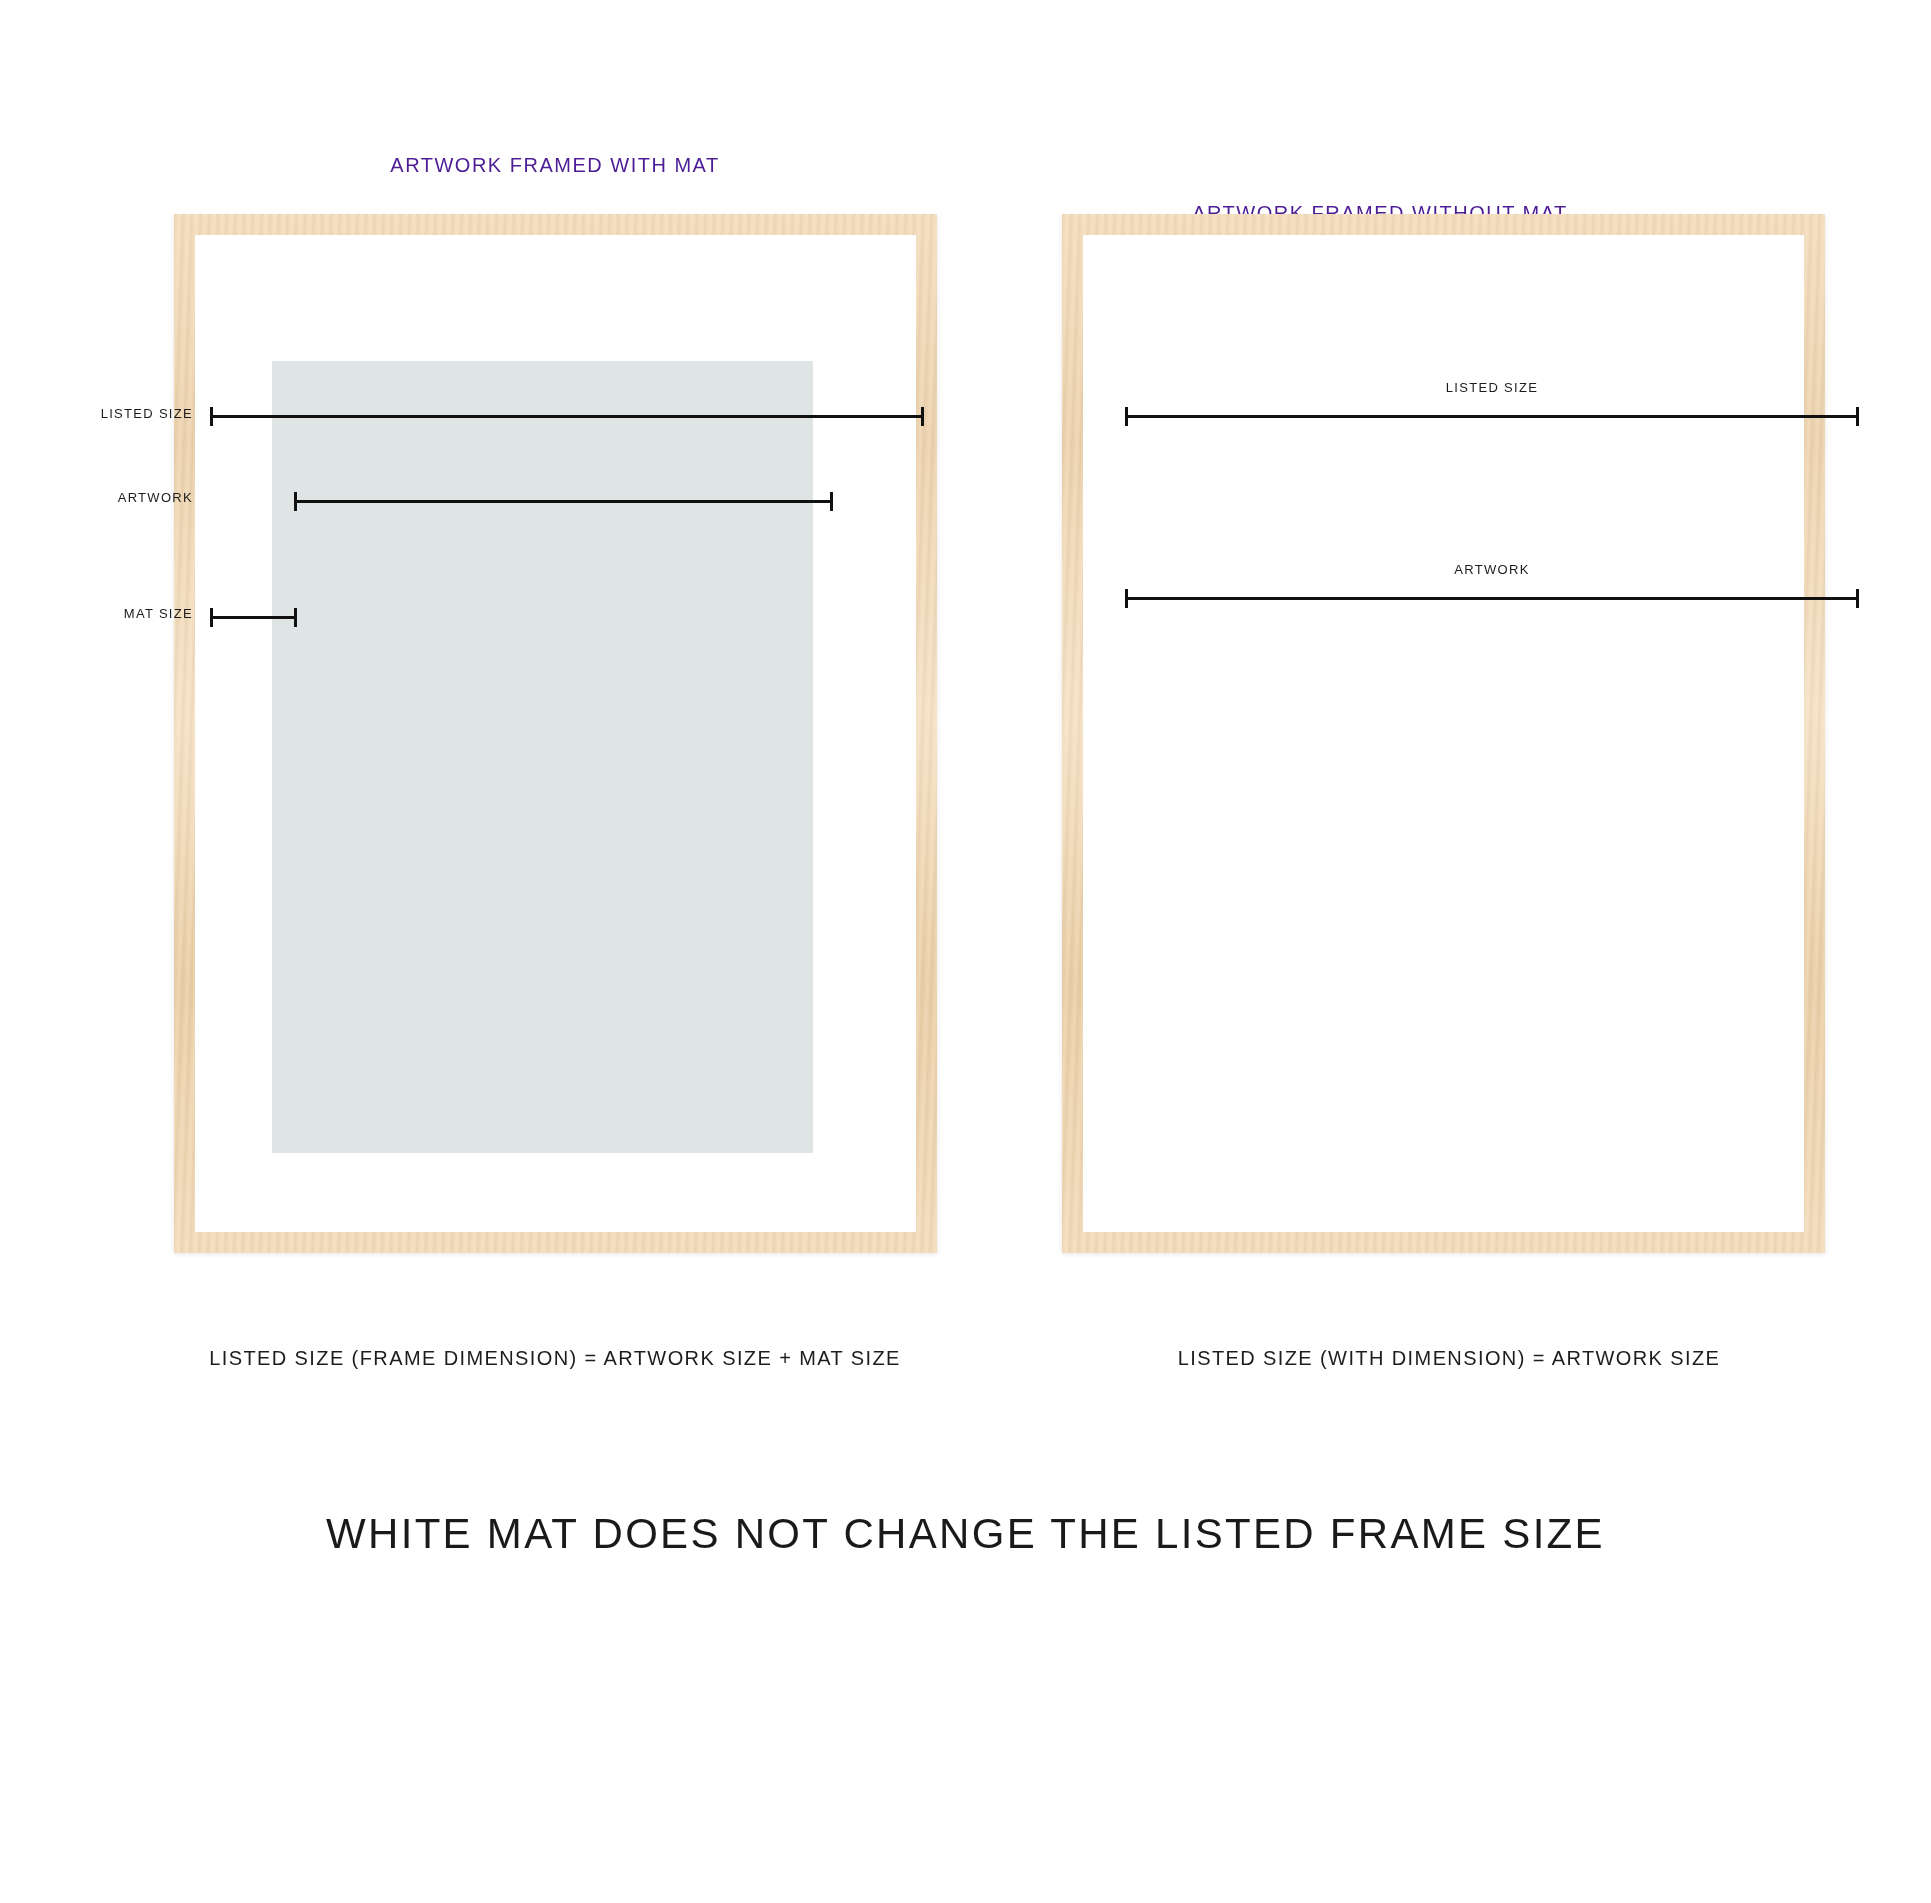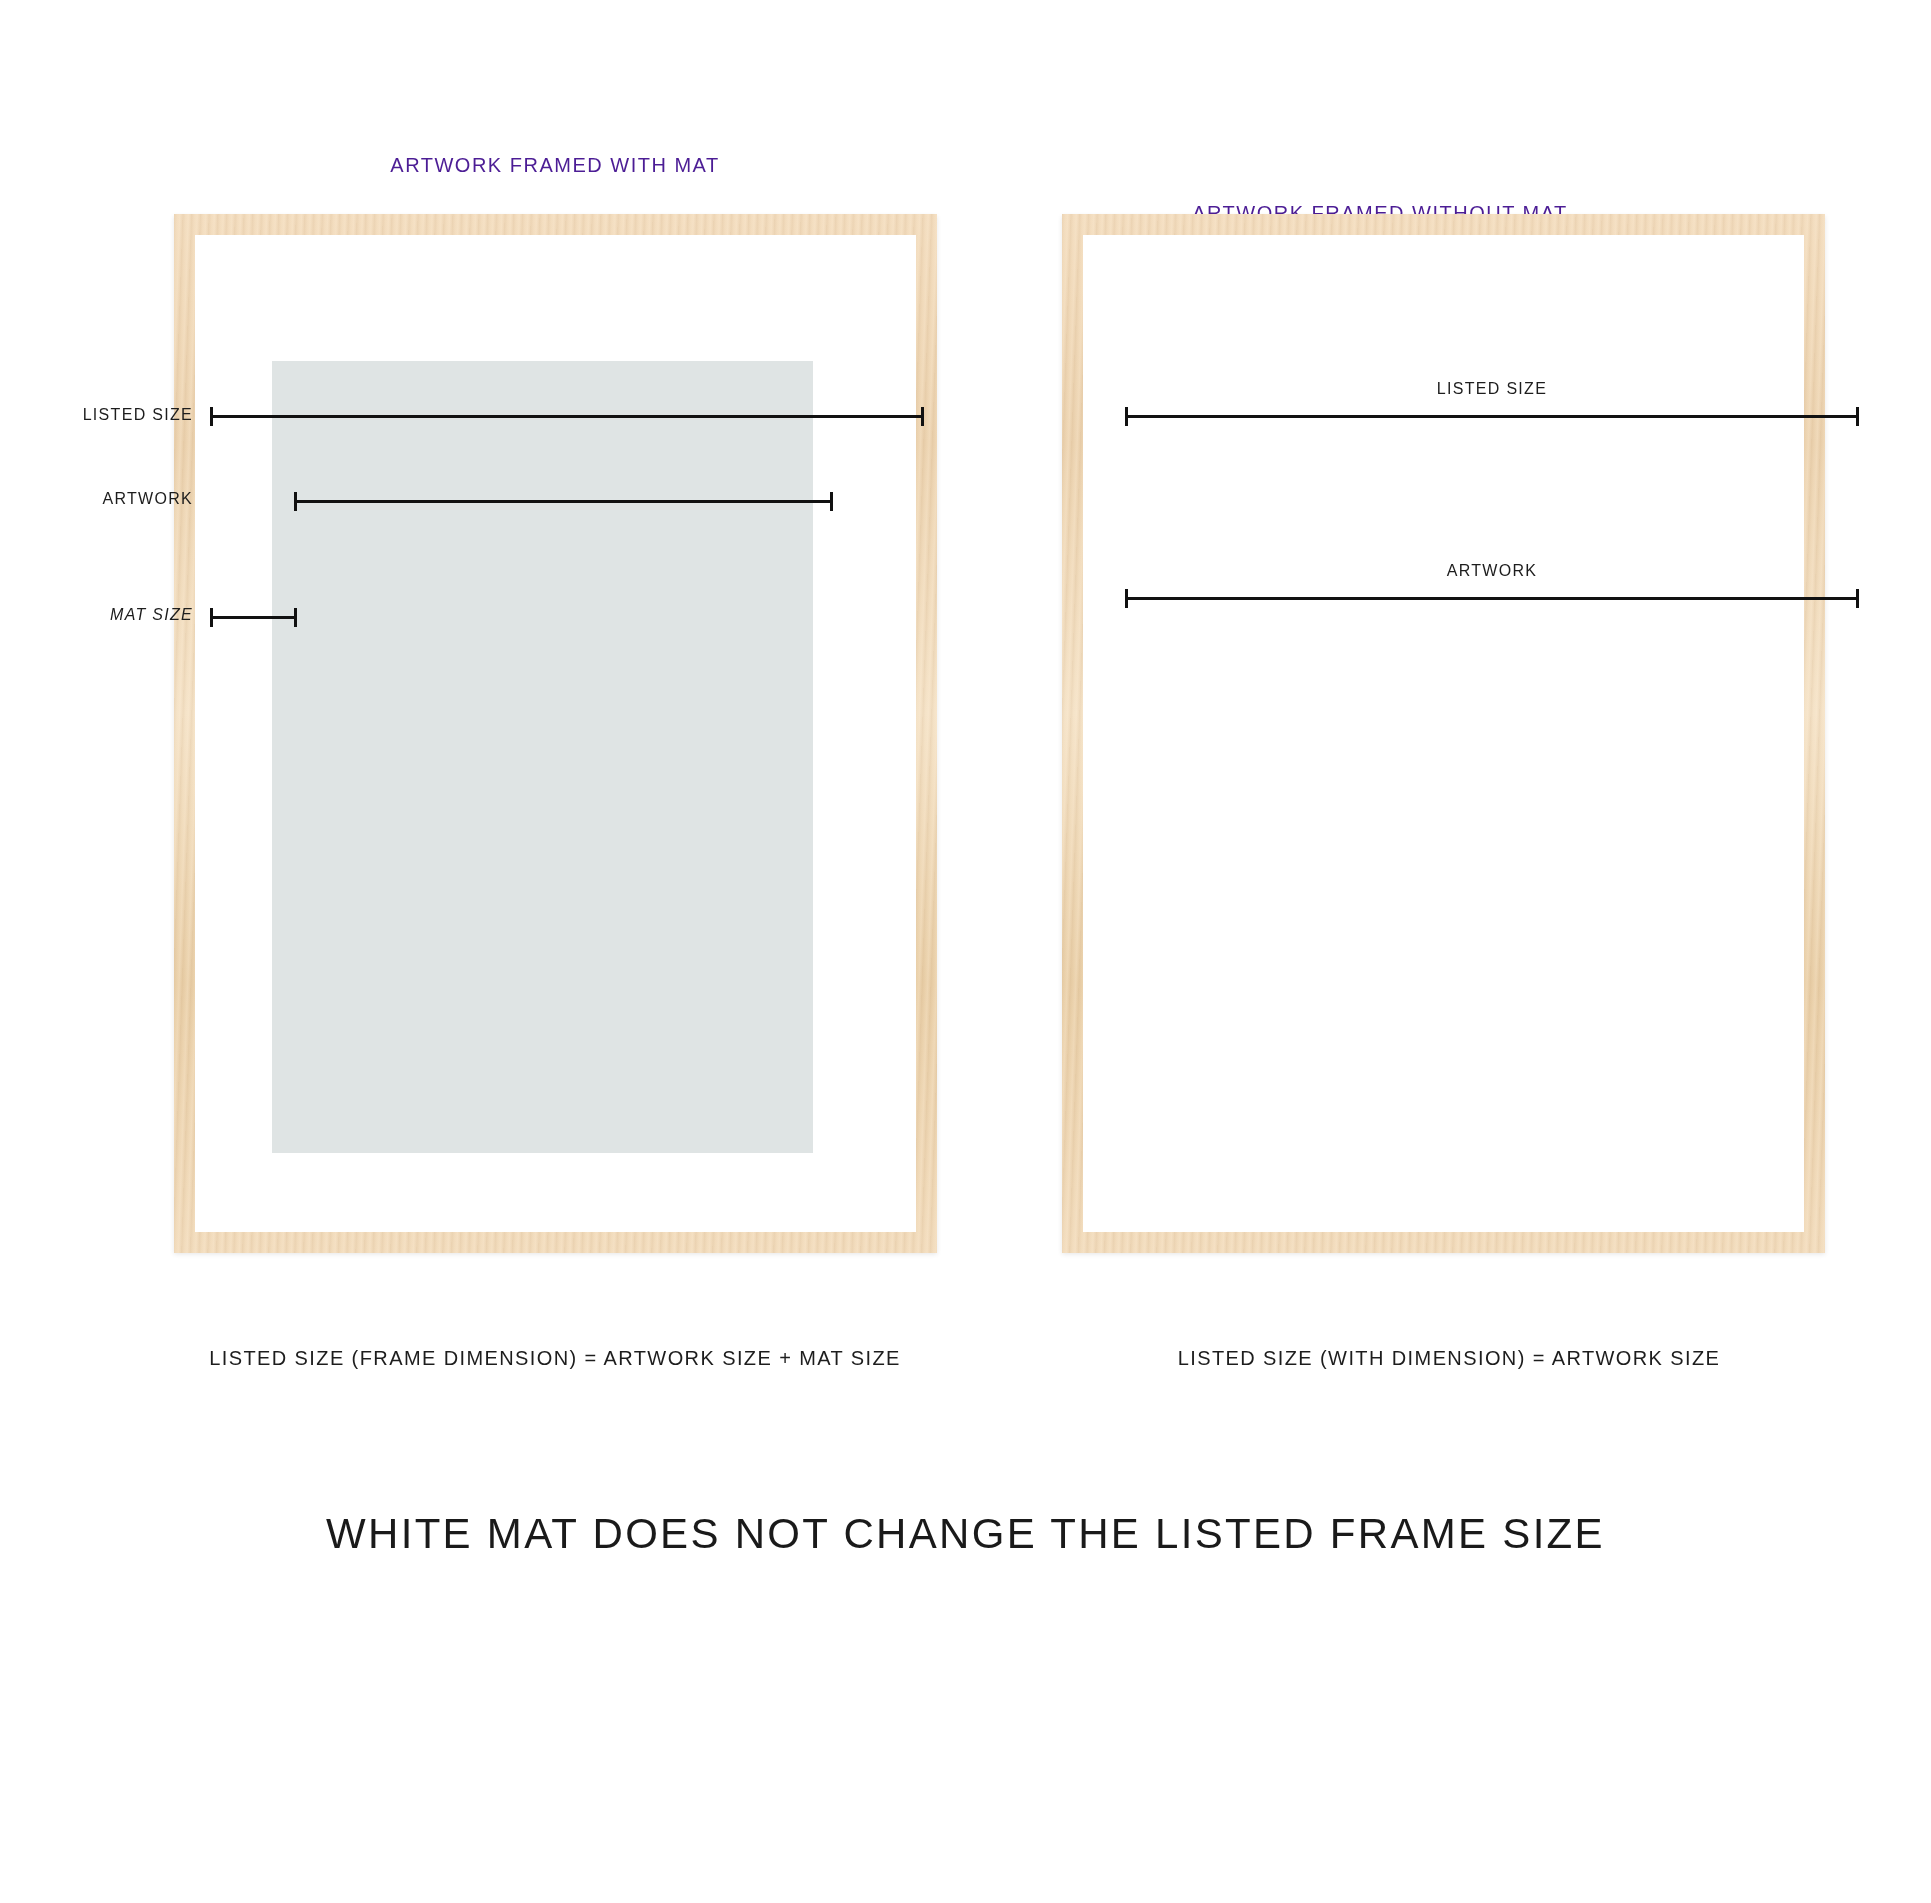--- a/index.html
+++ b/index.html
@@ -85,37 +85,37 @@
     top: -7.7px;
     width: 2.9px;
     height: 18.3px;
     background: #111111;
   }
   .mline::before { left: 0; }
   .mline::after  { right: 0; }
 
   .mlabel {
     position: absolute;
-    font-size: 16px;
+    font-size: 13px;
     letter-spacing: 1.3px;
     color: #1d1d1d;
     white-space: nowrap;
   }
   .mlabel.right-align { text-align: right; }
   .mlabel.centered    { text-align: center; }
 
   
   #line-listed-left { left: 210px; top: 415px; width: 714px; }
   #lab-listed-left  { left: 0px;   top: 406px; width: 193px; }
 
   #line-artwork-left { left: 294px; top: 500px; width: 539px; }
   #lab-artwork-left  { left: 0px;   top: 490px; width: 193px; }
 
   #line-mat-left { left: 210px; top: 616px; width: 87px; }
-  #lab-mat-left  { left: 0px;   top: 606px; width: 193px; font-style: italic; }
+  #lab-mat-left  { left: 0px;   top: 606px; width: 193px; }
 
   
   #line-listed-right { left: 1125px; top: 415px; width: 734px; }
   #lab-listed-right  { left: 1125px; top: 380px; width: 734px; }
 
   #line-artwork-right { left: 1125px; top: 597px; width: 734px; }
   #lab-artwork-right  { left: 1125px; top: 562px; width: 734px; }
 
   
   .caption {

